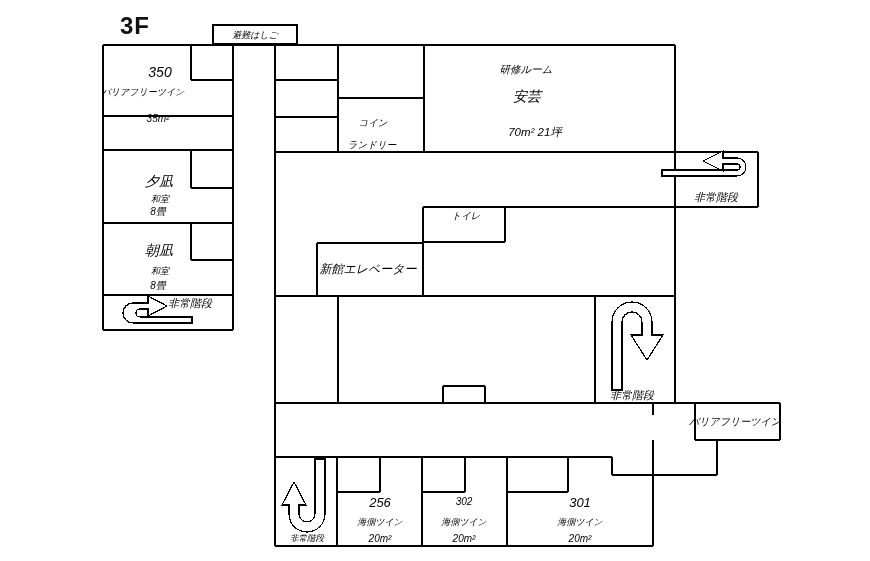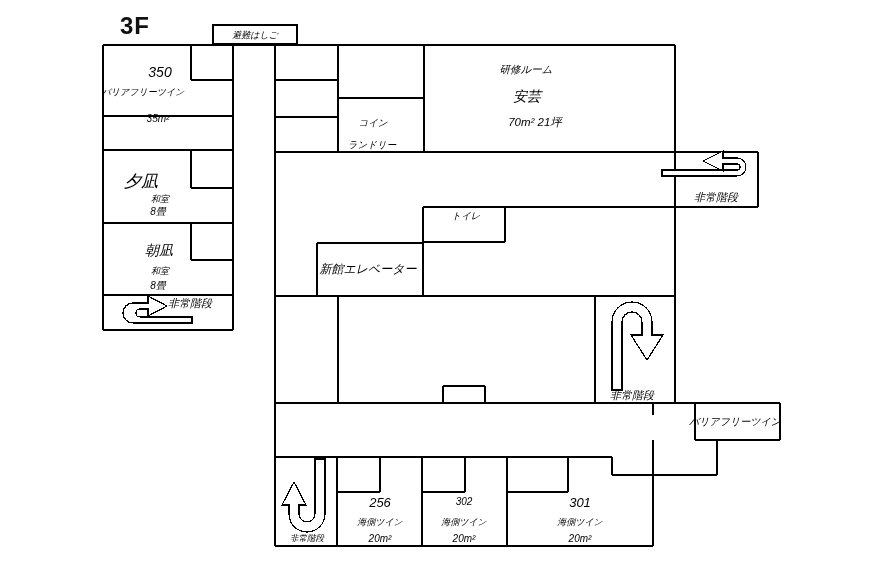--- a/index.html
+++ b/index.html
@@ -80,39 +80,39 @@
   </svg>
 
   <div class="title" style="left:120px;top:12px">3F</div>
 
   <div class="lbl" style="left:255px;top:35px;font-size:9px">避難はしご</div>
 
   <div class="lbl" style="left:160px;top:72px;font-size:14px">350</div>
   <div class="lbl" style="left:143px;top:92px;font-size:9px">バリアフリーツイン</div>
   <div class="lbl" style="left:158px;top:119px;font-size:10px">35m²</div>
 
-  <div class="lbl" style="left:141px;top:181px;font-size:17px">夕凪</div>
+  <div class="lbl" style="left:159px;top:181px;font-size:14px">夕凪</div>
   <div class="lbl" style="left:160px;top:199px;font-size:9px">和室</div>
   <div class="lbl" style="left:158px;top:212px;font-size:10px">8畳</div>
 
   <div class="lbl" style="left:159px;top:250px;font-size:14px">朝凪</div>
   <div class="lbl" style="left:160px;top:271px;font-size:9px">和室</div>
   <div class="lbl" style="left:158px;top:286px;font-size:10px">8畳</div>
 
   <div class="lbl" style="left:190px;top:303px;font-size:11px">非常階段</div>
   <div class="lbl" style="left:716px;top:197px;font-size:11px">非常階段</div>
   <div class="lbl" style="left:632px;top:395px;font-size:11px">非常階段</div>
   <div class="lbl" style="left:307px;top:538px;font-size:8.5px">非常階段</div>
 
   <div class="lbl" style="left:373px;top:123px;font-size:9.5px">コイン</div>
   <div class="lbl" style="left:372px;top:145px;font-size:9.5px">ランドリー</div>
 
   <div class="lbl" style="left:526px;top:69px;font-size:10.5px">研修ルーム</div>
   <div class="lbl" style="left:527px;top:96px;font-size:14px">安芸</div>
-  <div class="lbl" style="left:535px;top:123px;font-size:11.5px">70m²  21坪</div>
+  <div class="lbl" style="left:535px;top:133px;font-size:11.5px">70m²  21坪</div>
 
   <div class="lbl" style="left:466px;top:216px;font-size:9.5px">トイレ</div>
   <div class="lbl" style="left:368px;top:269px;font-size:12px">新館エレベーター</div>
   <div class="lbl" style="left:735px;top:422px;font-size:10px">バリアフリーツイン</div>
 
   <div class="lbl" style="left:380px;top:502px;font-size:13px">256</div>
   <div class="lbl" style="left:380px;top:522px;font-size:9px">海側ツイン</div>
   <div class="lbl" style="left:380px;top:539px;font-size:10px">20m²</div>
 
   <div class="lbl" style="left:464px;top:502px;font-size:10px">302</div>

